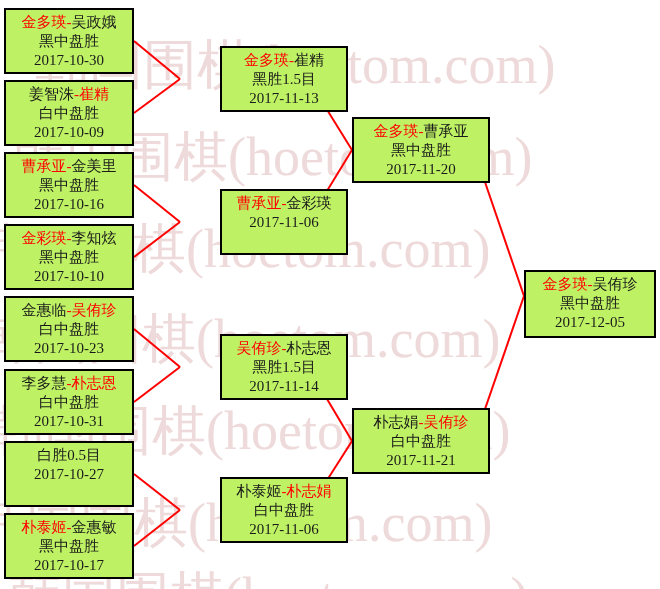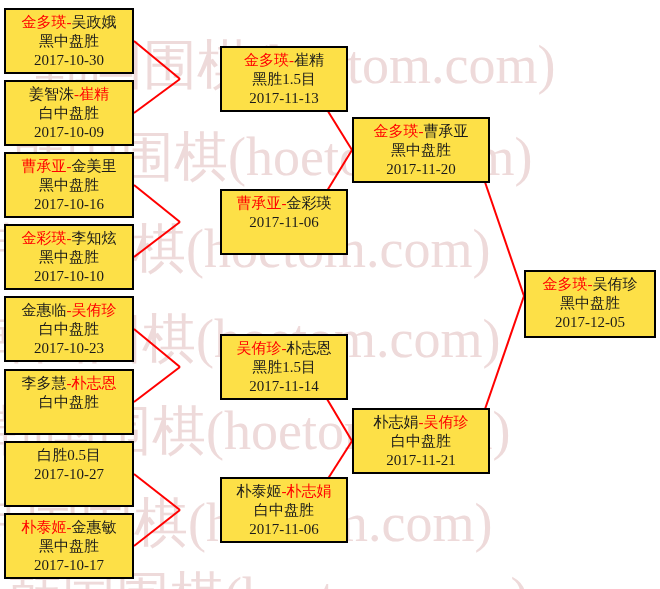--- a/index.html
+++ b/index.html
@@ -14,21 +14,21 @@
     font-size:54px;line-height:54px;white-space:nowrap;
     color:#eedada;
     z-index:0;
     user-select:none;
   }
   
   .lines{position:absolute;left:0;top:0;z-index:1;}
   
   .box{
     position:absolute;z-index:2;box-sizing:border-box;
-    border:2px solid #000;background:#fde047;
+    border:2px solid #000;background:#bef264;
     text-align:center;
     font-size:15px;line-height:19px;color:#1a1a1a;
     padding-top:3px;
   }
   .r1{left:4px;width:130px;height:66px;}
   .r2{left:180px;width:128px;height:66px;margin-left:40px;}
   .sf{left:352px;width:138px;height:66px;}
   .f {left:524px;width:132px;height:68px;margin-top:8px;}
   .red{color:#ff0000;}
   .dash{color:#ff0000;}
@@ -85,20 +85,21 @@
   <div class="date">2017-10-10</div>
 </div>
 <div class="box r1" style="top:296px">
   <div class="players"><span>金惠临</span><span class="dash">-</span><span class="red">吴侑珍</span></div>
   <div class="result">白中盘胜</div>
   <div class="date">2017-10-23</div>
 </div>
 <div class="box r1" style="top:369px">
   <div class="players"><span>李多慧</span><span class="dash">-</span><span class="red">朴志恩</span></div>
   <div class="result">白中盘胜</div>
+  <div class="date">2017-10-31</div>
 </div>
 <div class="box r1" style="top:441px">
   <div class="result">白胜0.5目</div>
   <div class="date">2017-10-27</div>
 </div>
 <div class="box r1" style="top:513px">
   <div class="players"><span class="red">朴泰姬</span><span class="dash">-</span><span>金惠敏</span></div>
   <div class="result">黑中盘胜</div>
   <div class="date">2017-10-17</div>
 </div>

